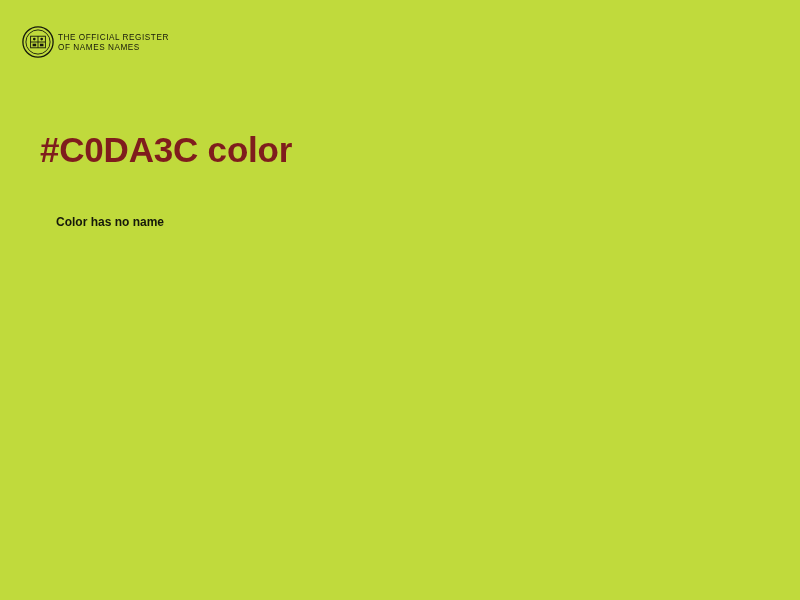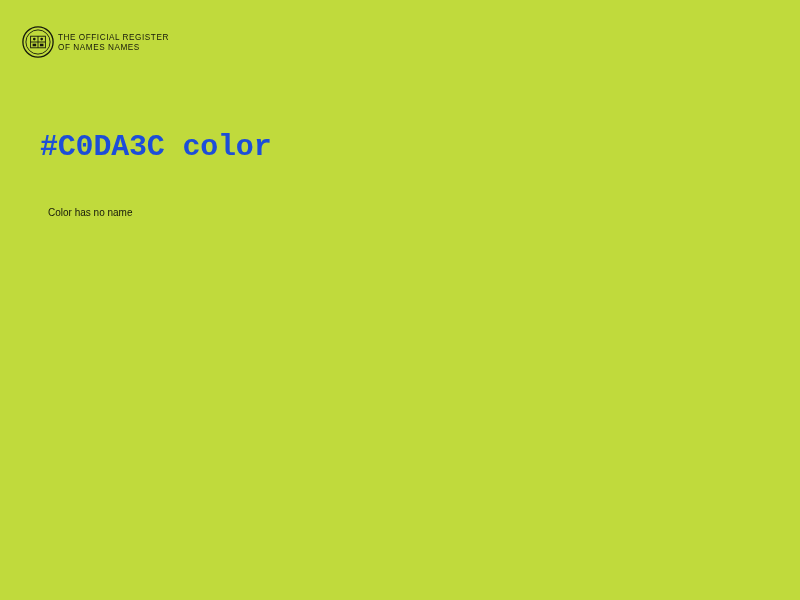--- a/index.html
+++ b/index.html
@@ -43,38 +43,38 @@
     font-size: 8.2px;
     letter-spacing: 0.55px;
     color: #15180a;
     white-space: nowrap;
   }
   
   #headline {
     position: absolute;
     left: 40px;
     top: 130px;
-    font-family: Liberation Mono, monospace;
-    font-size: 30px;
+    font-family: Liberation Sans, sans-serif;
+    font-size: 35px;
     font-weight: bold;
     letter-spacing: -0.2px;
-    color: #1d4ed8;
+    color: #7f1d1d;
     margin: 0;
     white-space: nowrap;
   }
   
   #subline {
     position: absolute;
     left: 40px;
     top: 199px;
     font-family: "Liberation Sans", sans-serif;
-    font-size: 10px;
-    font-weight: normal;
+    font-size: 12px;
+    font-weight: bold;
     color: #15180a;
-    margin: 8px;
+    margin: 16px;
     white-space: nowrap;
   }
 </style>
 </head>
 <body>
 
 <div id="page" style="background: rgb(192, 218, 60);">
 
   <div id="logo-block">
     <svg id="logo-mark" viewBox="0 0 32 32">

